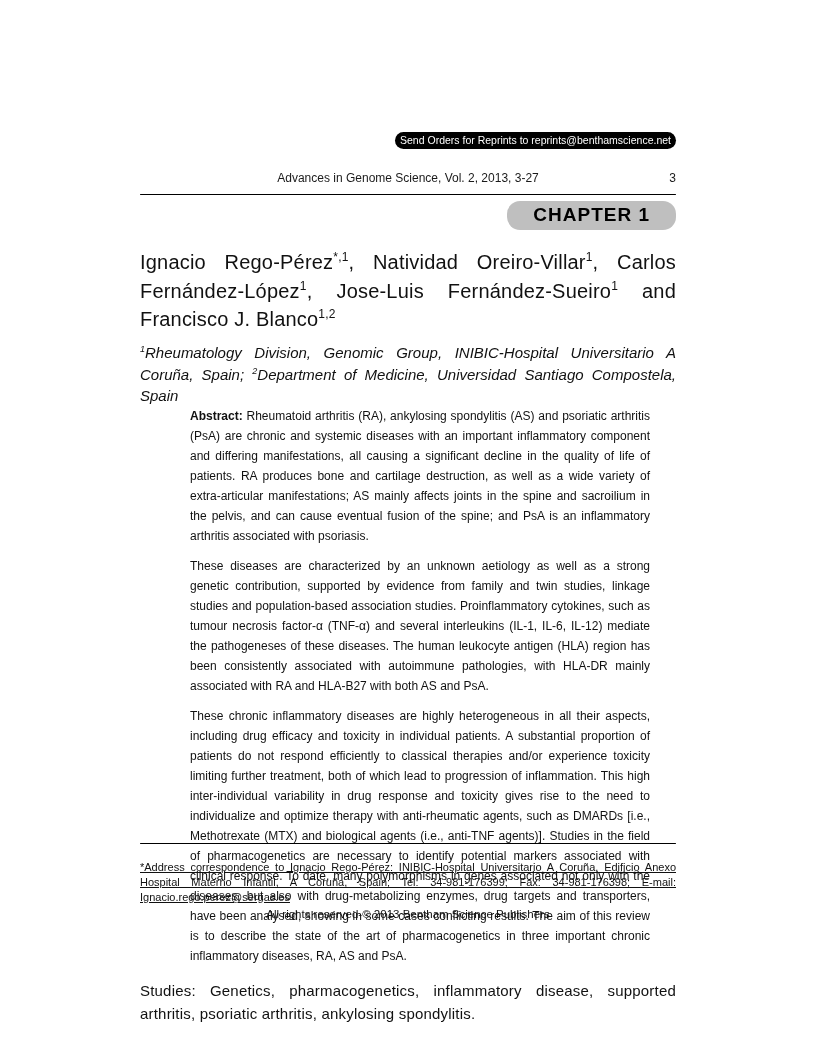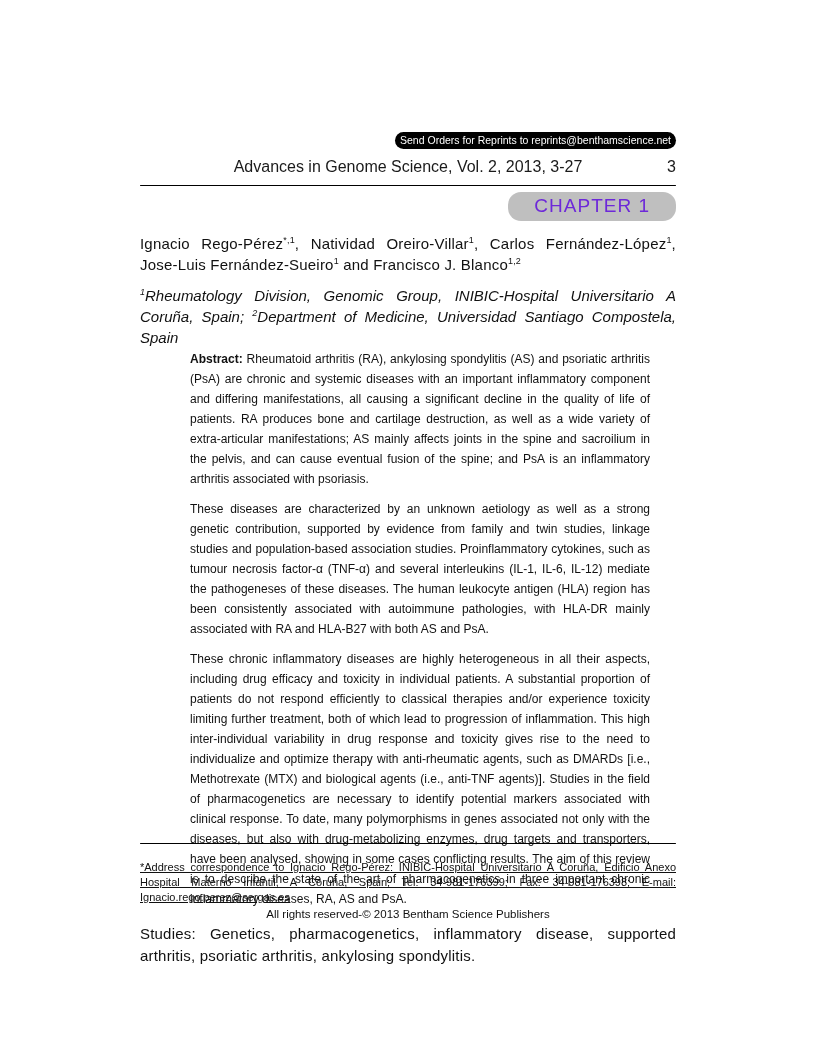--- a/index.html
+++ b/index.html
@@ -14,39 +14,39 @@
   .page { position: absolute; inset: 0; padding: 132px 140px 0 140px; }
 
   .reprint-bar {
     margin-left: auto; width: fit-content;
     background: var(--reprint-bar-bg, #000000);
     color: var(--reprint-bar-text, #ffffff);
     font-size: 10.5px; line-height: 1.25;
     padding: 2px 5px;
   }
   .journal-line {
-    position: relative; margin-top: 9px;
-    font-size: 16px; text-align: center; color: #1a1a1a;
+    position: relative; margin-top: 22px;
+    font-size: 12px; text-align: center; color: #1a1a1a;
   }
   .page-num { position: absolute; right: 0; top: 0; }
 
   .rule { border: none; border-top: 1.2px solid #000; margin-top: 9px; }
 
   .chapter-row { display: flex; justify-content: flex-end; margin-top: 6px; }
   .chapter-box {
     background: var(--chapter-box-bg, #bfbfbf);
-    color: #6d28d9;
-    font-size: 19px; font-weight: normal; letter-spacing: 1px;
+    color: #000000;
+    font-size: 19px; font-weight: bold; letter-spacing: 1px;
     padding: 3px 26px 4px 26px;
   }
 
   .title { margin-top: 12px; font-size: 17px; font-weight: bold; letter-spacing: 0.1px; }
 
   .authors {
-    margin-top: 12px; font-size: 15px; line-height: 1.42;
+    margin-top: 18px; font-size: 20px; line-height: 1.42;
     text-align: justify; letter-spacing: 0.2px;
   }
   sup { font-size: 0.6em; vertical-align: super; line-height: 0; }
 
   .affiliations {
     margin-top: 9px; font-size: 15px; line-height: 1.42;
     font-style: italic; text-align: justify;
   }
 
   .abstract {

